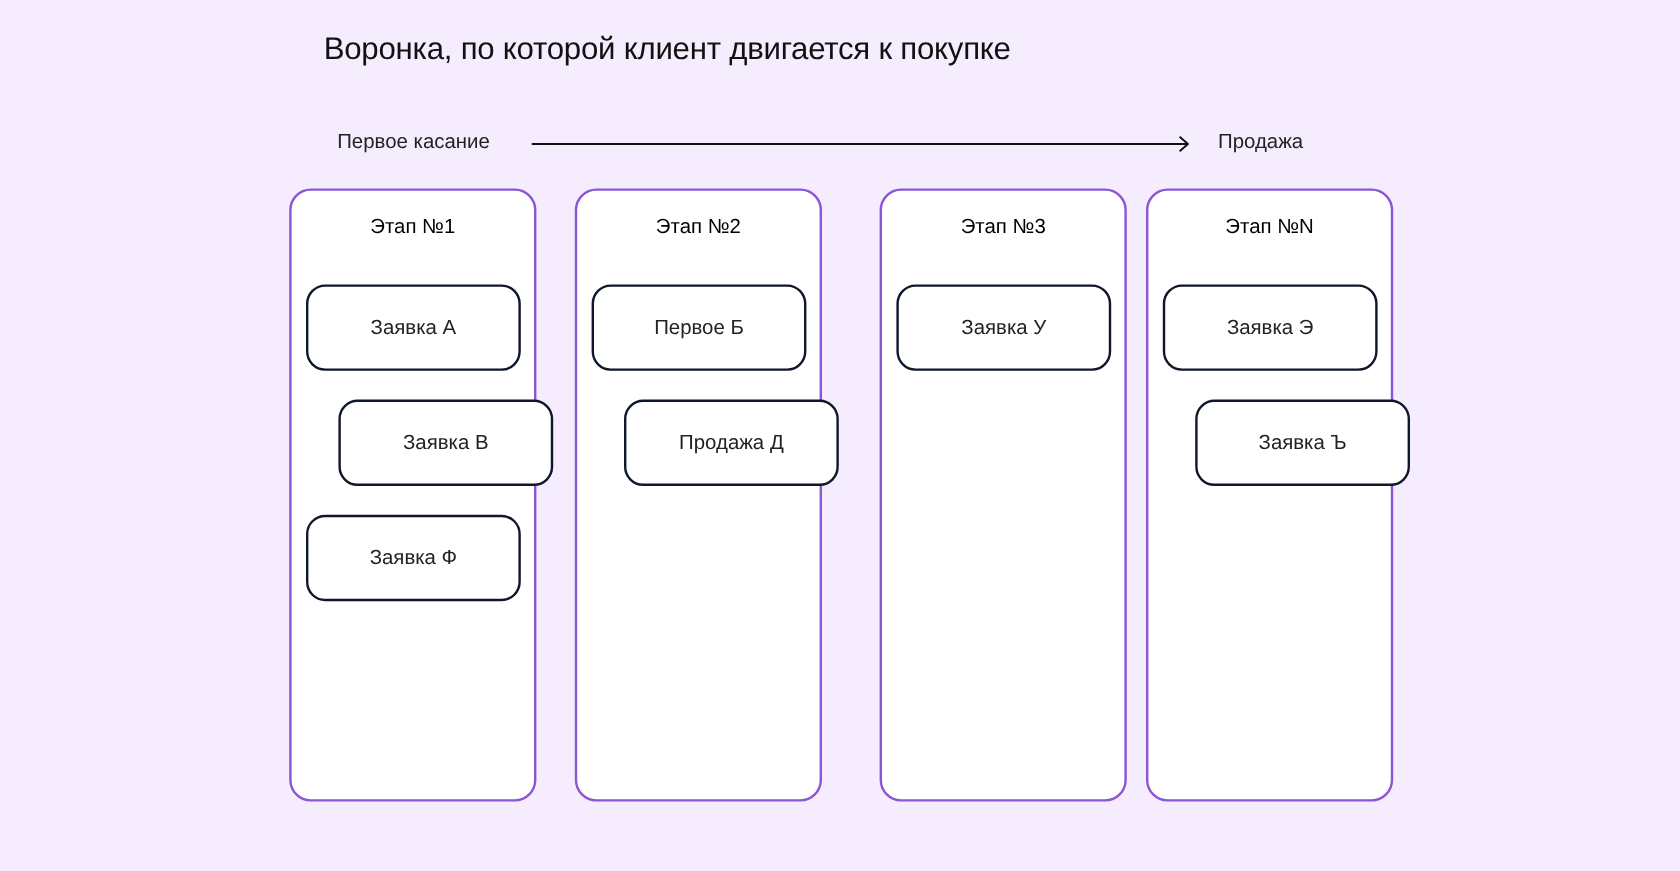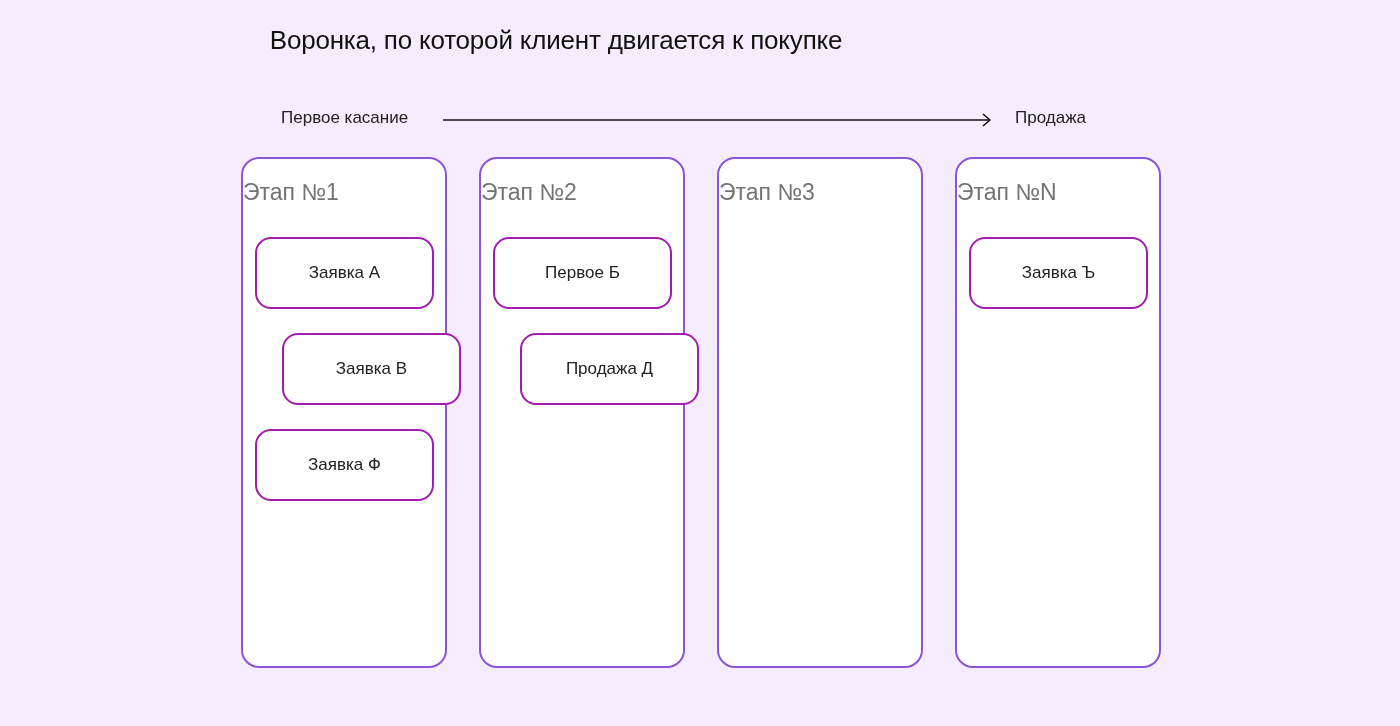--- a/index.html
+++ b/index.html
@@ -28,25 +28,25 @@
   }
   .column {
     position: absolute; top: 157px; width: 202px; height: 507px;
     background: #ffffff;
     border: 2px solid #8a56d6;
     border-radius: 18px;
     box-sizing: content-box;
   }
   .col-title {
     position: absolute; top: 20px; left: 0; width: 100%;
-    font-size: 23px; color: #737373;
+    text-align: center; font-size: 17px; color: #000000;
   }
   .card {
     position: absolute; left: 12px; width: 175px; height: 68px;
-    border: 2px solid #a21caf;
+    border: 2px solid #0f172a;
     border-radius: 16px;
     background: #fff;
     display: flex; align-items: center; justify-content: center;
     font-size: 17px; color: #222;
   }
   .card:nth-child(2) { top: 78px; }
   .card:nth-child(3) { top: 174px; margin-left: 27px; }
   .card:nth-child(4) { top: 270px; }
 </style>
 </head>
@@ -67,20 +67,22 @@
   <div class="card">Заявка В</div>
   <div class="card">Заявка Ф</div>
 </div>
 
 <div class="column" style="left:479px;">
   <div class="col-title">Этап №2</div>
   <div class="card">Первое Б</div>
   <div class="card">Продажа Д</div>
 </div>
 
-<div class="column" style="left:717px;">
+<div class="column" style="left:733px;">
   <div class="col-title">Этап №3</div>
+  <div class="card">Заявка У</div>
 </div>
 
 <div class="column" style="left:955px;">
   <div class="col-title">Этап №N</div>
+  <div class="card">Заявка Э</div>
   <div class="card">Заявка Ъ</div>
 </div>
 
 </body></html>

